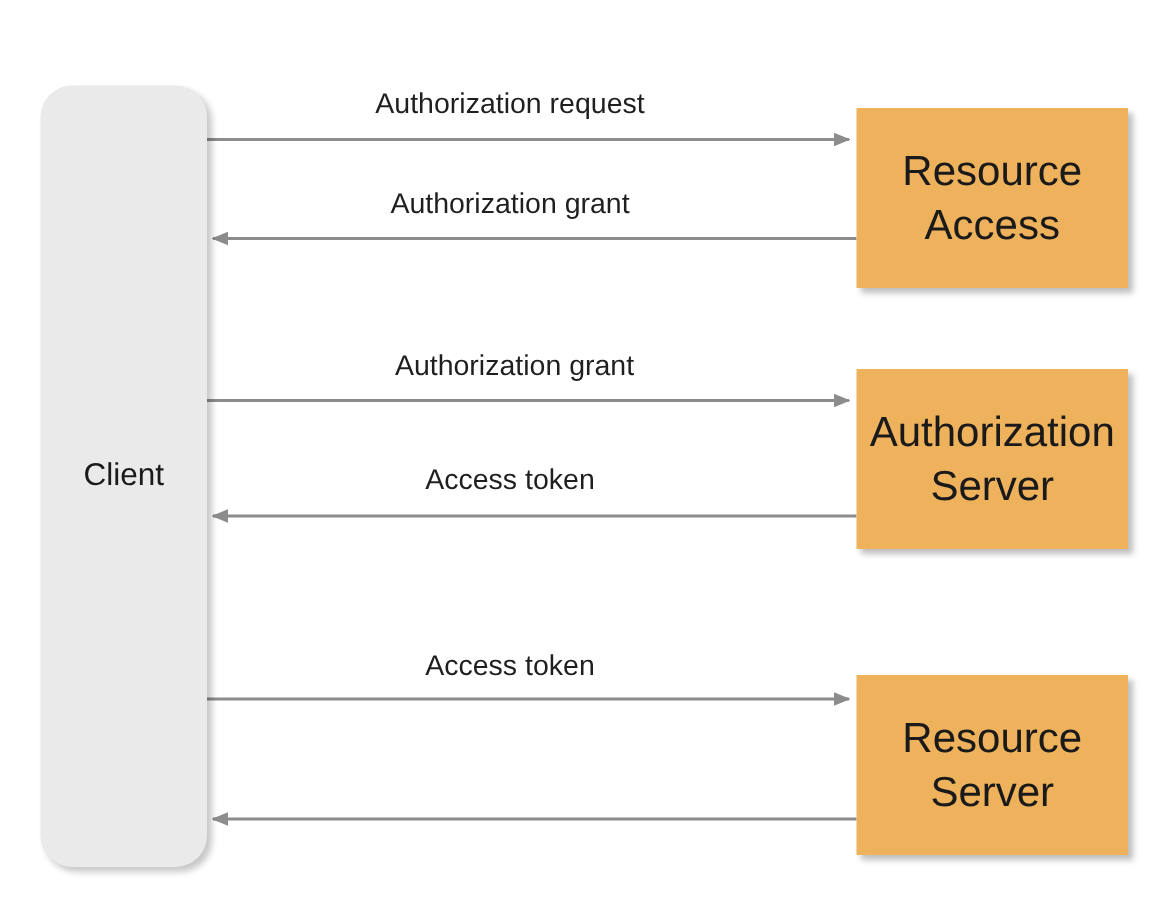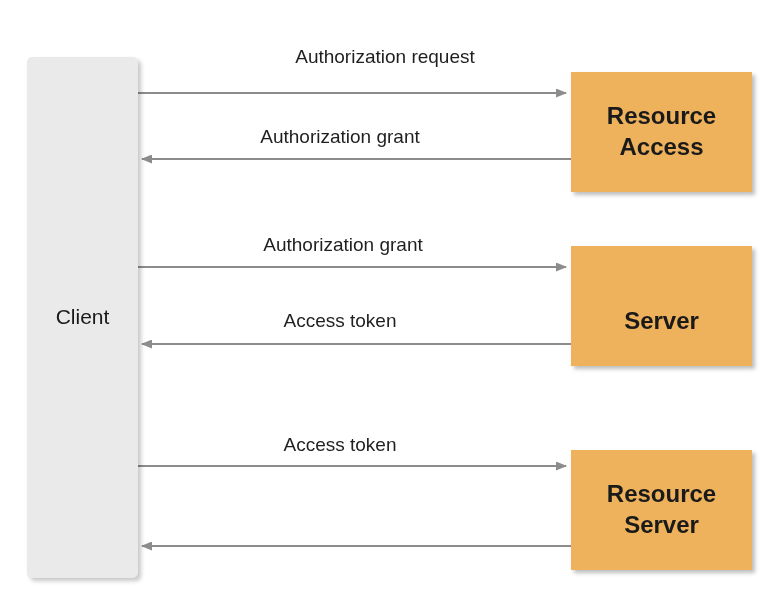--- a/index.html
+++ b/index.html
@@ -33,31 +33,31 @@
     text-align: center;
     color: #1a1a1a;
     line-height: 1.28;
   }
   .client-box {
     left: 27px;
     top: 57px;
     width: 111px;
     height: 521px;
     background: #eaeaea;
-    border-radius: 5px;
+    border-radius: 21px;
     box-shadow: 3px 3px 4px rgba(0,0,0,0.22);
     font-size: 21px;
   }
   .party-box {
     left: 571px;
     width: 181px;
     background: #eeb15c;
     box-shadow: 3px 3px 4px rgba(0,0,0,0.26);
-    font-size: 24px;
-    font-weight: bold;
+    font-size: 28px;
+    font-weight: normal;
   }
   .party-box .node-label {
     padding: 0 4px;
   }
   #box-resource-owner { top: 72px;  height: 120px; }
   #box-auth-server    { top: 246px; height: 120px; }
   #box-resource-server{ top: 450px; height: 120px; }
   .edge-label {
     position: absolute;
     font-size: 19px;
@@ -101,33 +101,33 @@
 
   <div class="node-box party-box" id="box-resource-owner">
     <span class="node-label">
       <span>Resource</span><br>
       <span>Access</span>
     </span>
   </div>
 
   <div class="node-box party-box" id="box-auth-server">
     <span class="node-label">
-      <br>
+      <span>Authorization</span><br>
       <span>Server</span>
     </span>
   </div>
 
   <div class="node-box party-box" id="box-resource-server">
     <span class="node-label">
       <span>Resource</span><br>
       <span>Server</span>
     </span>
   </div>
 
-  <div class="edge-label" style="left:340px; top:46px;margin-left:45px;">Authorization request</div>
+  <div class="edge-label" style="left:340px; top:59px;">Authorization request</div>
 
   <div class="edge-label" style="left:340px; top:126px;">Authorization grant</div>
 
   <div class="edge-label" style="left:343px; top:234px;">Authorization grant</div>
 
   <div class="edge-label" style="left:340px; top:310px;">Access token</div>
 
   <div class="edge-label" style="left:340px; top:434px;">Access token</div>
 
 

